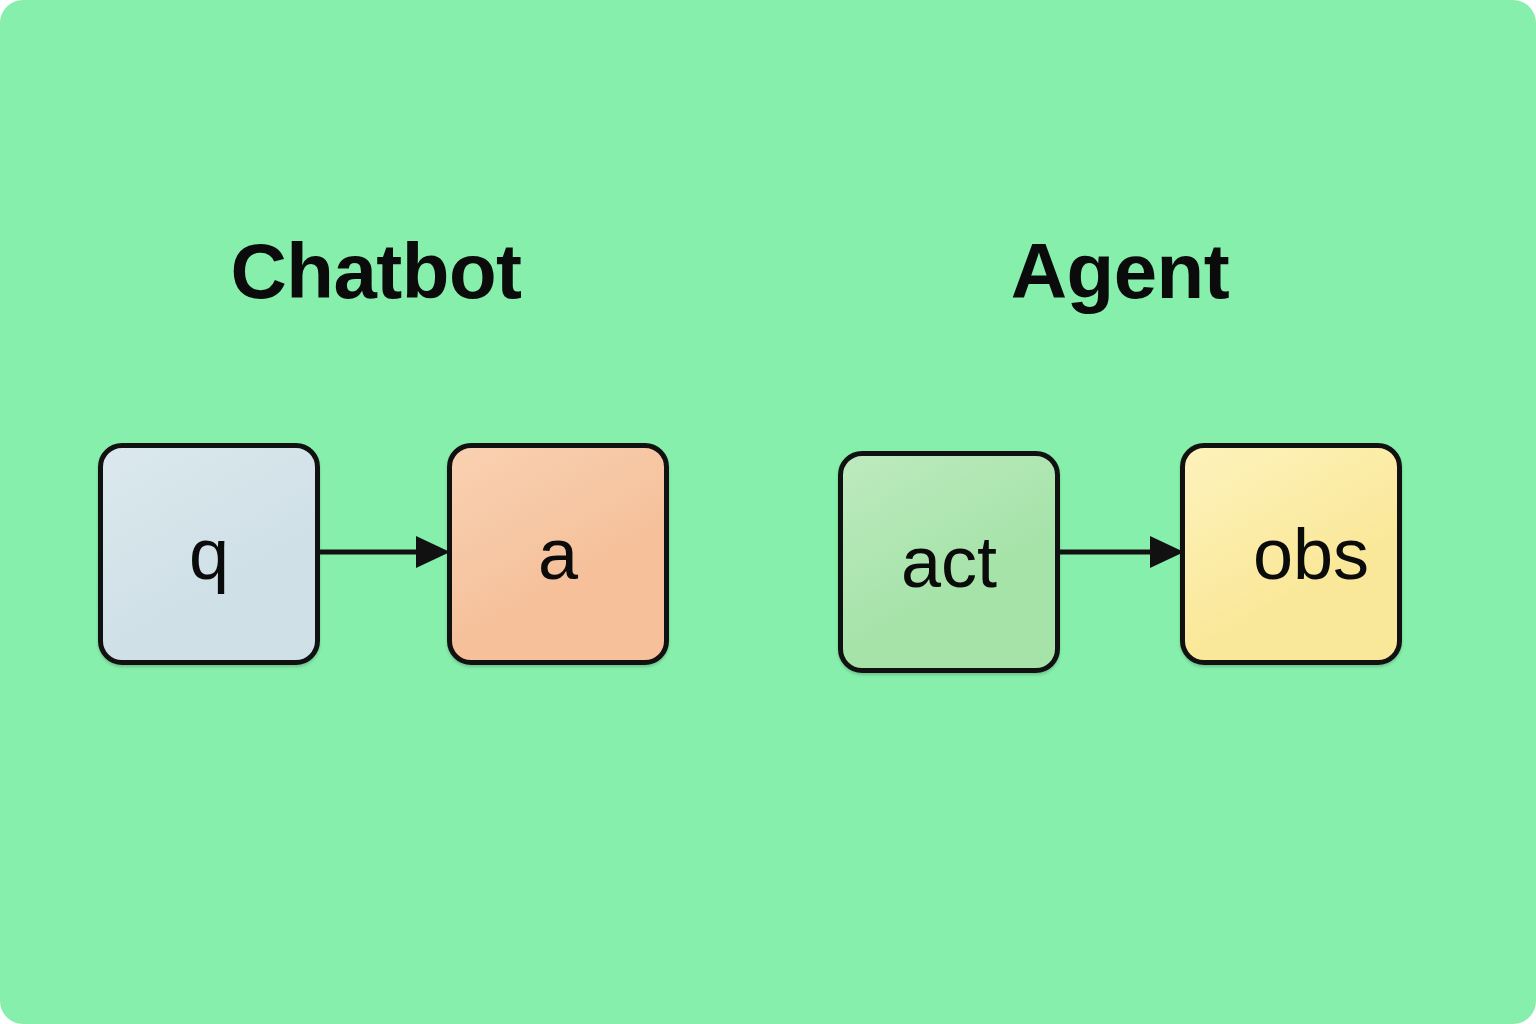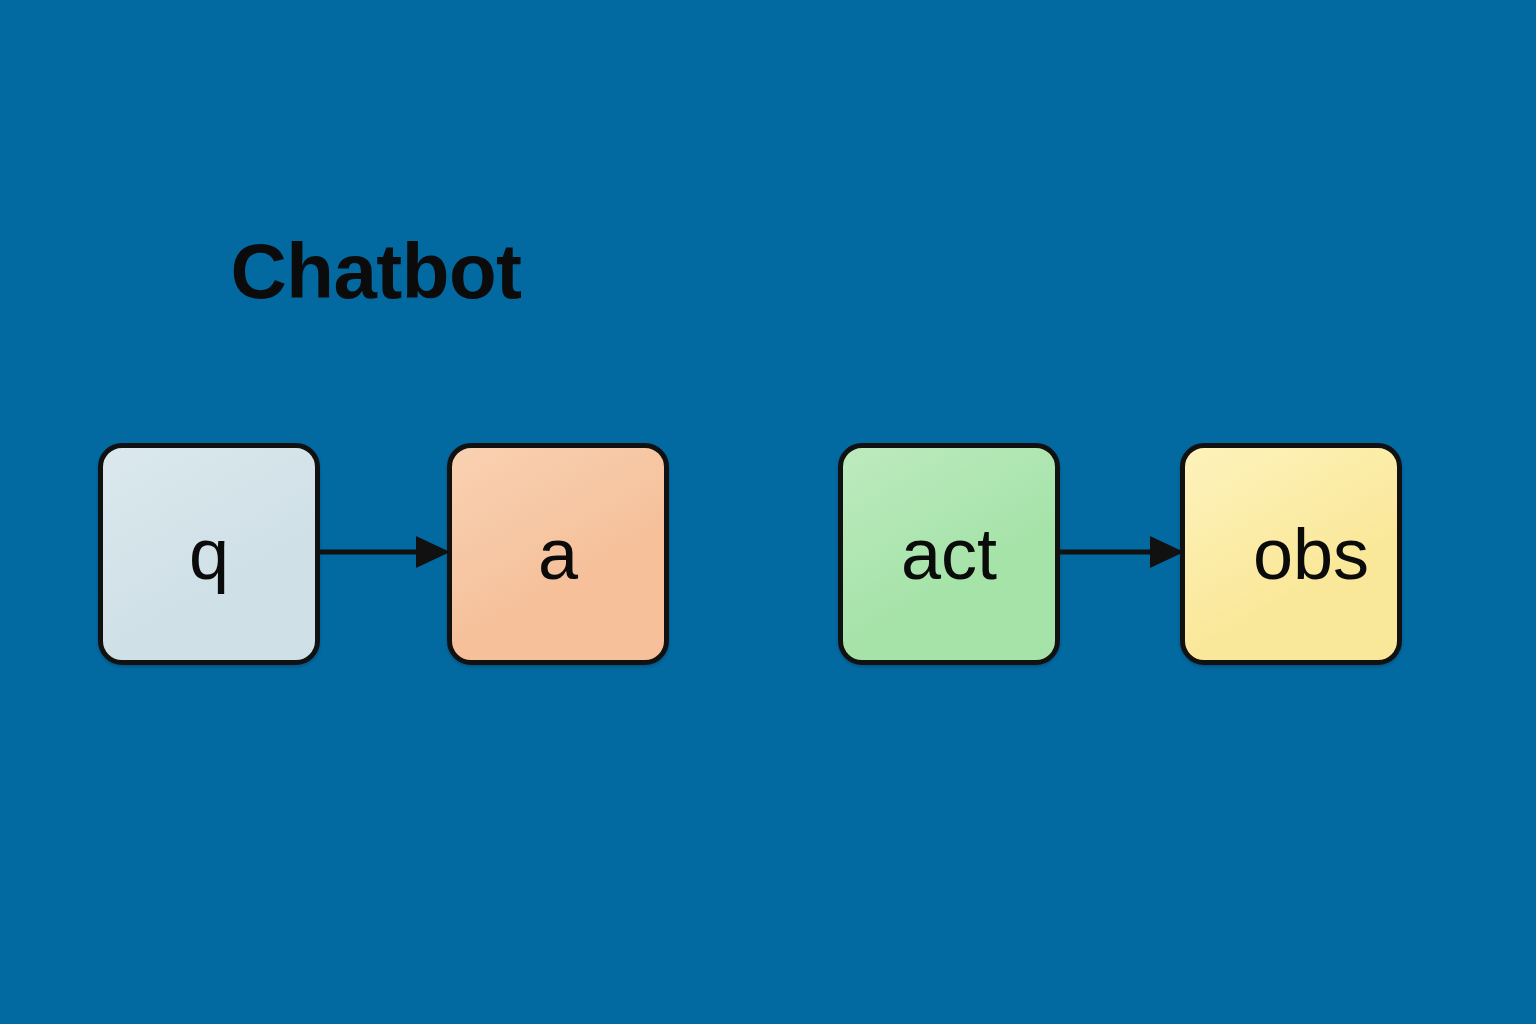--- a/index.html
+++ b/index.html
@@ -66,41 +66,42 @@
     height: 40px;
     top: 532px;
   }
   #arrow-q-a   { left: 316px;  width: 134px; }
   #arrow-act-obs { left: 1056px; width: 128px; }
   .arrow svg { display: block; width: 100%; height: 100%; overflow: visible; }
 </style>
 </head>
 <body>
 
-<div id="canvas" style="background: #0369a1;">
+<div id="canvas" style="background: #86efac; border-radius: 23px;">
 
   <div class="group-title" id="title-chatbot" style="color: rgb(11, 11, 11);">Chatbot</div>
 
   <div class="node" id="node-q" style="background: linear-gradient(150deg, rgb(219, 233, 238) 0%, rgb(207, 224, 230) 62%, rgb(207, 224, 230) 100%); border-color: rgb(17, 17, 17);">
     <span class="node-label" style="color: rgb(11, 11, 11);">q</span>
   </div>
 
   <div class="arrow" id="arrow-q-a">
     <svg viewBox="0 0 134 40" preserveAspectRatio="none" aria-hidden="true">
       <line x1="0" y1="20" x2="106" y2="20" stroke="#111111" stroke-width="5"></line>
       <polygon points="100,4 134,20 100,36" fill="#111111"></polygon>
     </svg>
   </div>
 
   <div class="node" id="node-a" style="background: linear-gradient(150deg, rgb(249, 209, 178) 0%, rgb(245, 192, 154) 62%, rgb(245, 192, 154) 100%); border-color: rgb(17, 17, 17);">
     <span class="node-label" style="color: rgb(11, 11, 11);">a</span>
   </div>
 
+  <div class="group-title" id="title-agent" style="color: rgb(11, 11, 11);">Agent</div>
 
-  <div class="node" id="node-act" style="background: linear-gradient(150deg, rgb(189, 234, 191) 0%, rgb(165, 227, 168) 62%, rgb(165, 227, 168) 100%); border-color: rgb(17, 17, 17);">
+  <div class="node" id="node-act" style="background: linear-gradient(150deg, rgb(189, 234, 191) 0%, rgb(165, 227, 168) 62%, rgb(165, 227, 168) 100%); border-color: rgb(17, 17, 17); margin-top: 8px;">
     <span class="node-label" style="color: rgb(11, 11, 11);">act</span>
   </div>
 
   <div class="arrow" id="arrow-act-obs">
     <svg viewBox="0 0 128 40" preserveAspectRatio="none" aria-hidden="true">
       <line x1="0" y1="20" x2="100" y2="20" stroke="#111111" stroke-width="5"></line>
       <polygon points="94,4 128,20 94,36" fill="#111111"></polygon>
     </svg>
   </div>
 

